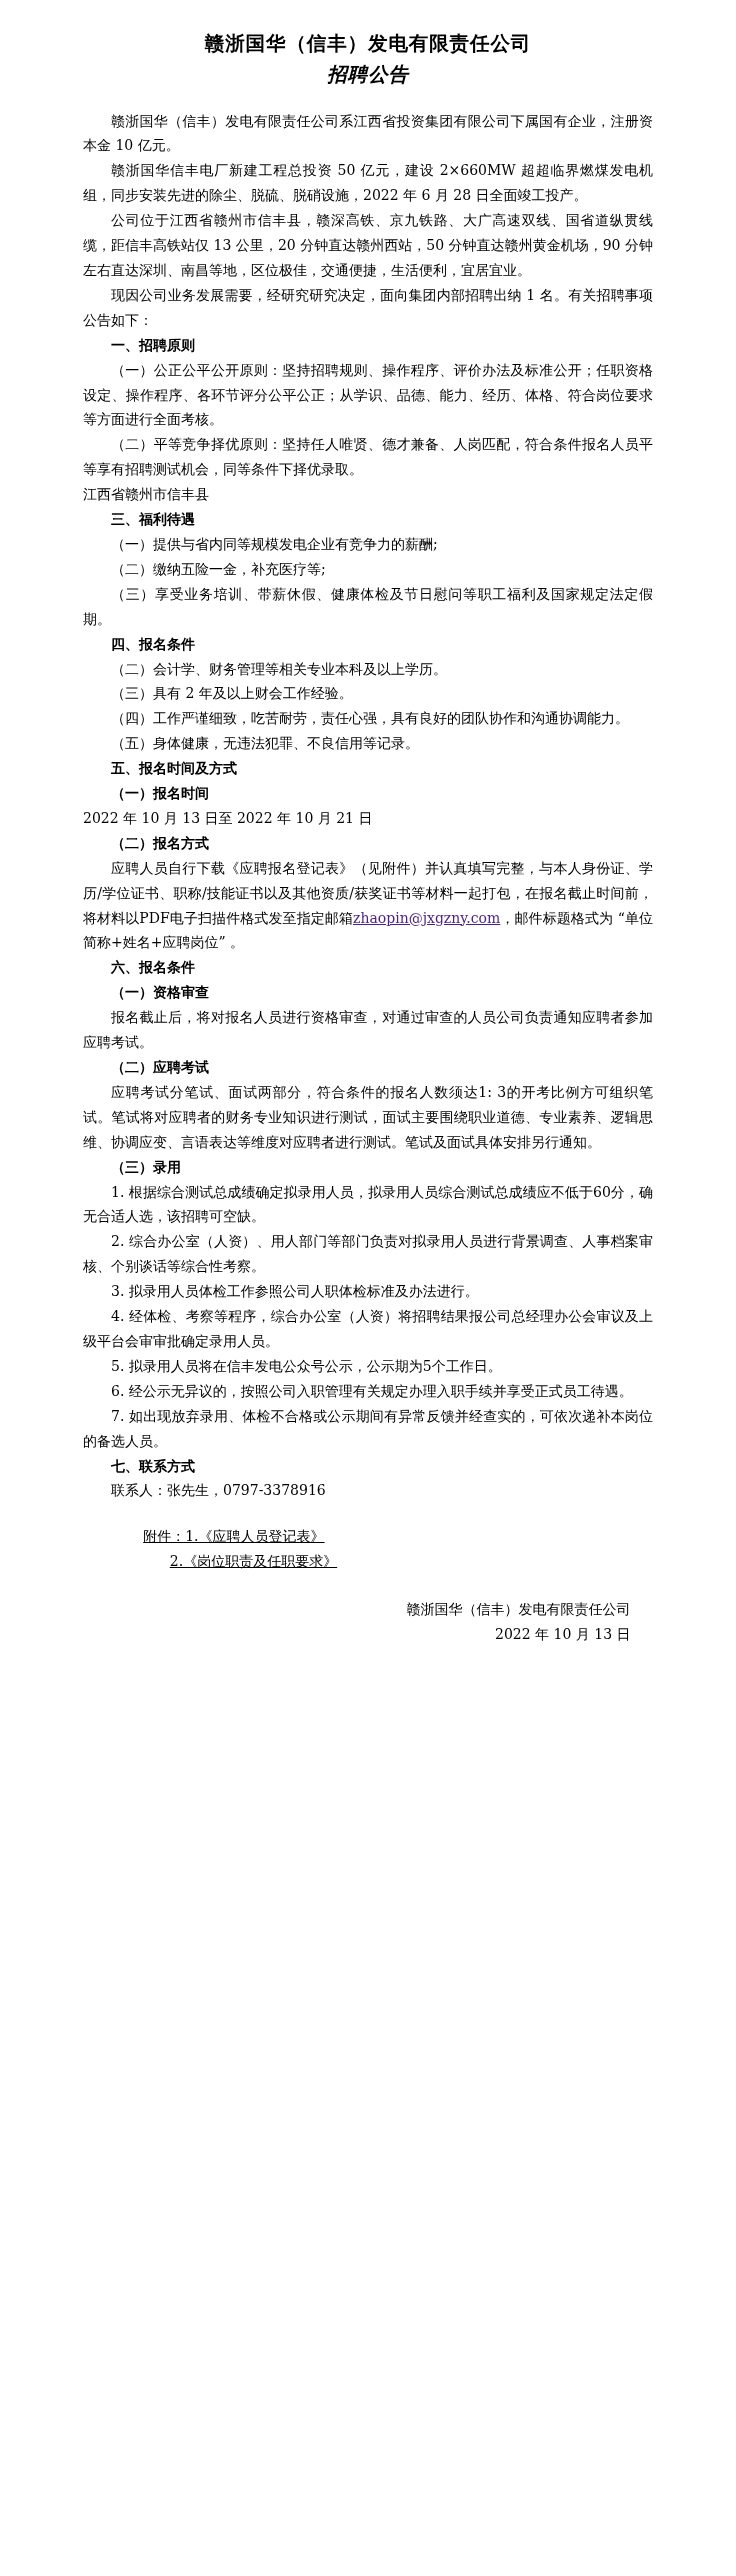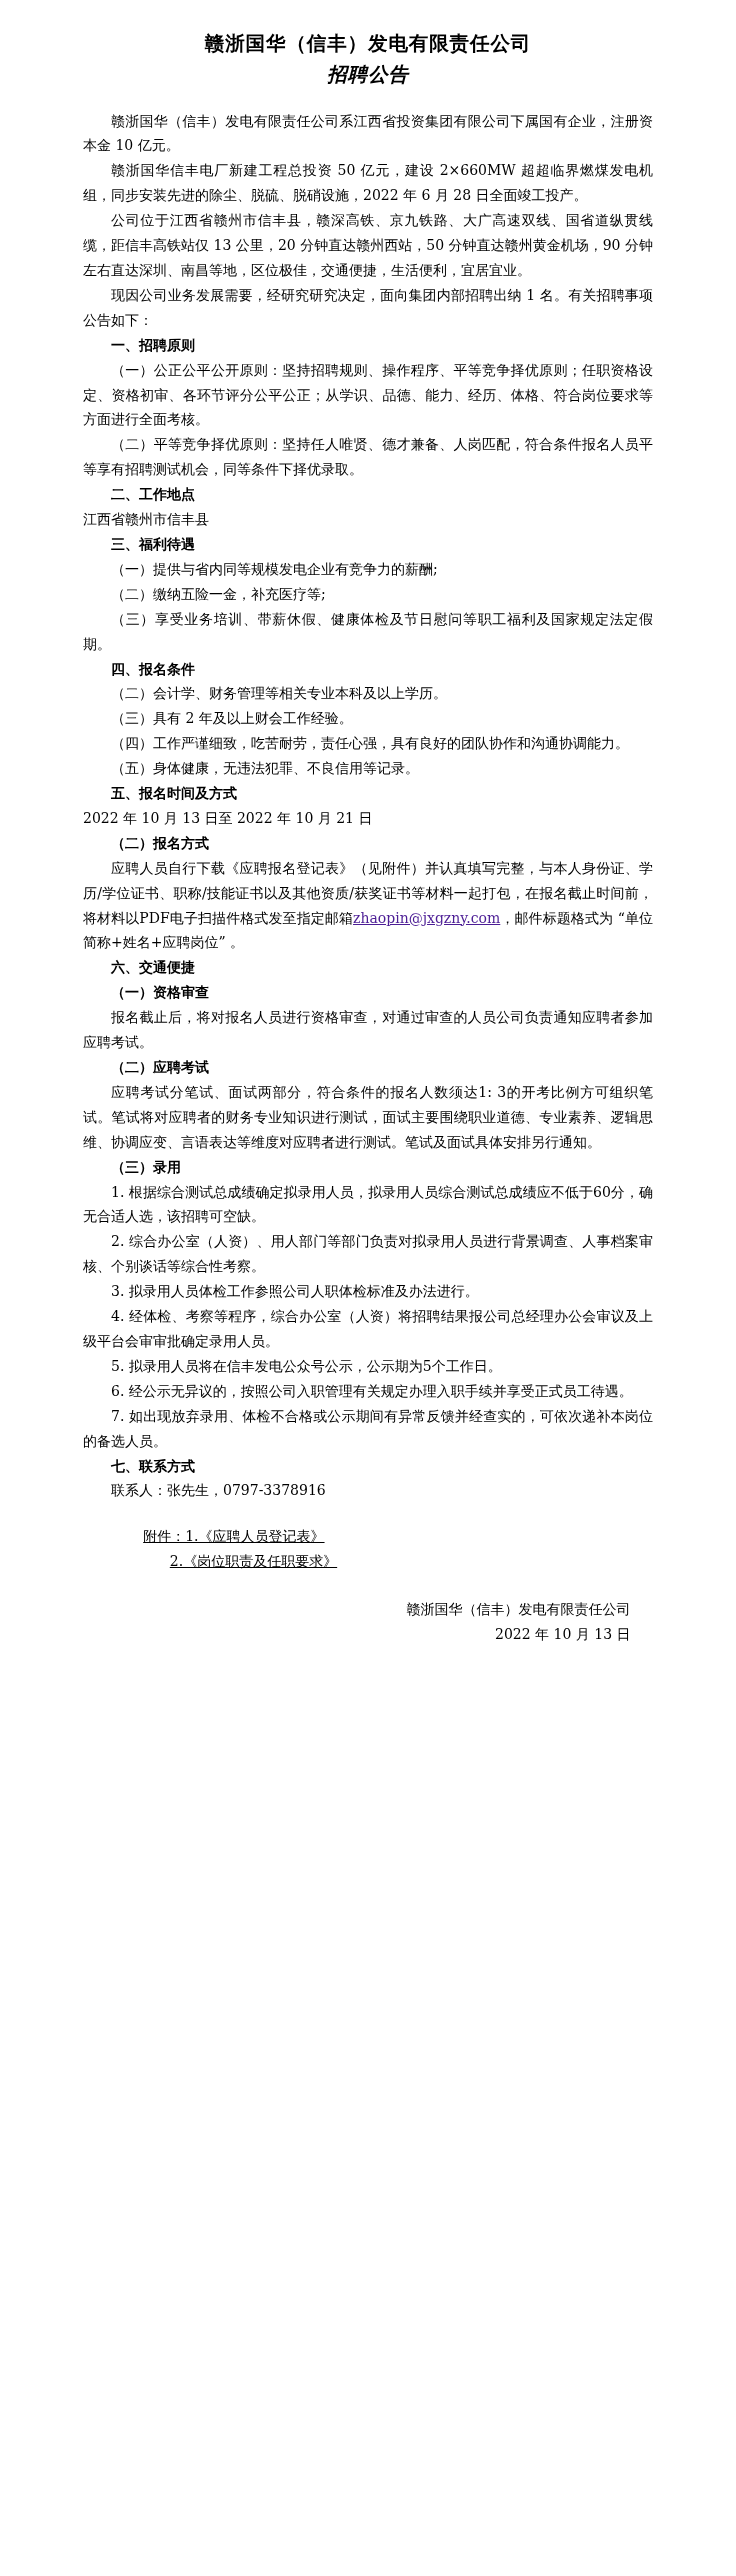--- a/index.html
+++ b/index.html
@@ -97,43 +97,43 @@
   </h1>
 
   <div class="body-block">
 
     <p class="indent">赣浙国华（信丰）发电有限责任公司系江西省投资集团有限公司下属国有企业，注册资本金 10 亿元。</p>
     <p class="indent">赣浙国华信丰电厂新建工程总投资 50 亿元，建设 2×660MW 超超临界燃煤发电机组，同步安装先进的除尘、脱硫、脱硝设施，2022 年 6 月 28 日全面竣工投产。</p>
     <p class="indent">公司位于江西省赣州市信丰县，赣深高铁、京九铁路、大广高速双线、国省道纵贯线缆，距信丰高铁站仅 13 公里，20 分钟直达赣州西站，50 分钟直达赣州黄金机场，90 分钟左右直达深圳、南昌等地，区位极佳，交通便捷，生活便利，宜居宜业。</p>
     <p class="indent">现因公司业务发展需要，经研究研究决定，面向集团内部招聘出纳 1 名。有关招聘事项公告如下：</p>
 
     <p class="heading">一、招聘原则</p>
-    <p class="indent">（一）公正公平公开原则：坚持招聘规则、操作程序、平等竞争择优原则；任职资格设定、资格初审、各环节评分公平公正；从学识、品德、能力、经历、体格、符合岗位要求等方面进行全面考核。</p>
+    <p class="indent">（一）公正公平公开原则：坚持招聘规则、操作程序、评价办法及标准公开；任职资格设定、操作程序、各环节评分公平公正；从学识、品德、能力、经历、体格、符合岗位要求等方面进行全面考核。</p>
     <p class="indent">（二）平等竞争择优原则：坚持任人唯贤、德才兼备、人岗匹配，符合条件报名人员平等享有招聘测试机会，同等条件下择优录取。</p>
 
-    <p class="heading">二、工作地点</p>
     <p class="noindent">江西省赣州市信丰县</p>
 
     <p class="heading">三、福利待遇</p>
     <p class="indent">（一）提供与省内同等规模发电企业有竞争力的薪酬;</p>
     <p class="indent">（二）缴纳五险一金，补充医疗等;</p>
     <p class="indent">（三）享受业务培训、带薪休假、健康体检及节日慰问等职工福利及国家规定法定假期。</p>
 
     <p class="heading">四、报名条件</p>
     <p class="indent">（二）会计学、财务管理等相关专业本科及以上学历。</p>
     <p class="indent">（三）具有 2 年及以上财会工作经验。</p>
     <p class="indent">（四）工作严谨细致，吃苦耐劳，责任心强，具有良好的团队协作和沟通协调能力。</p>
     <p class="indent">（五）身体健康，无违法犯罪、不良信用等记录。</p>
 
     <p class="heading">五、报名时间及方式</p>
+    <p class="subheading">（一）报名时间</p>
     <p class="noindent">2022 年 10 月 13 日至 2022 年 10 月 21 日</p>
     <p class="subheading">（二）报名方式</p>
     <p class="indent"><span>应聘人员自行下载《应聘报名登记表》（见附件）并认真填写完整，与本人身份证、学历/学位证书、职称/技能证书以及其他资质/获奖证书等材料一起打包，在报名截止时间前，将材料以PDF电子扫描件格式发至指定邮箱</span><span class="email">zhaopin@jxgzny.com</span><span>，邮件标题格式为 “单位简称+姓名+应聘岗位” 。</span></p>
 
-    <p class="heading">六、交通便捷</p>
+    <p class="heading">六、报名条件</p>
     <p class="subheading">（一）资格审查</p>
     <p class="indent">报名截止后，将对报名人员进行资格审查，对通过审查的人员公司负责通知应聘者参加应聘考试。</p>
     <p class="subheading">（二）应聘考试</p>
     <p class="indent">应聘考试分笔试、面试两部分，符合条件的报名人数须达1: 3的开考比例方可组织笔试。笔试将对应聘者的财务专业知识进行测试，面试主要围绕职业道德、专业素养、逻辑思维、协调应变、言语表达等维度对应聘者进行测试。笔试及面试具体安排另行通知。</p>
     <p class="subheading">（三）录用</p>
     <p class="indent">1. 根据综合测试总成绩确定拟录用人员，拟录用人员综合测试总成绩应不低于60分，确无合适人选，该招聘可空缺。</p>
     <p class="indent">2. 综合办公室（人资）、用人部门等部门负责对拟录用人员进行背景调查、人事档案审核、个别谈话等综合性考察。</p>
     <p class="indent">3. 拟录用人员体检工作参照公司人职体检标准及办法进行。</p>
     <p class="indent">4. 经体检、考察等程序，综合办公室（人资）将招聘结果报公司总经理办公会审议及上级平台会审审批确定录用人员。</p>
     <p class="indent">5. 拟录用人员将在信丰发电公众号公示，公示期为5个工作日。</p>

